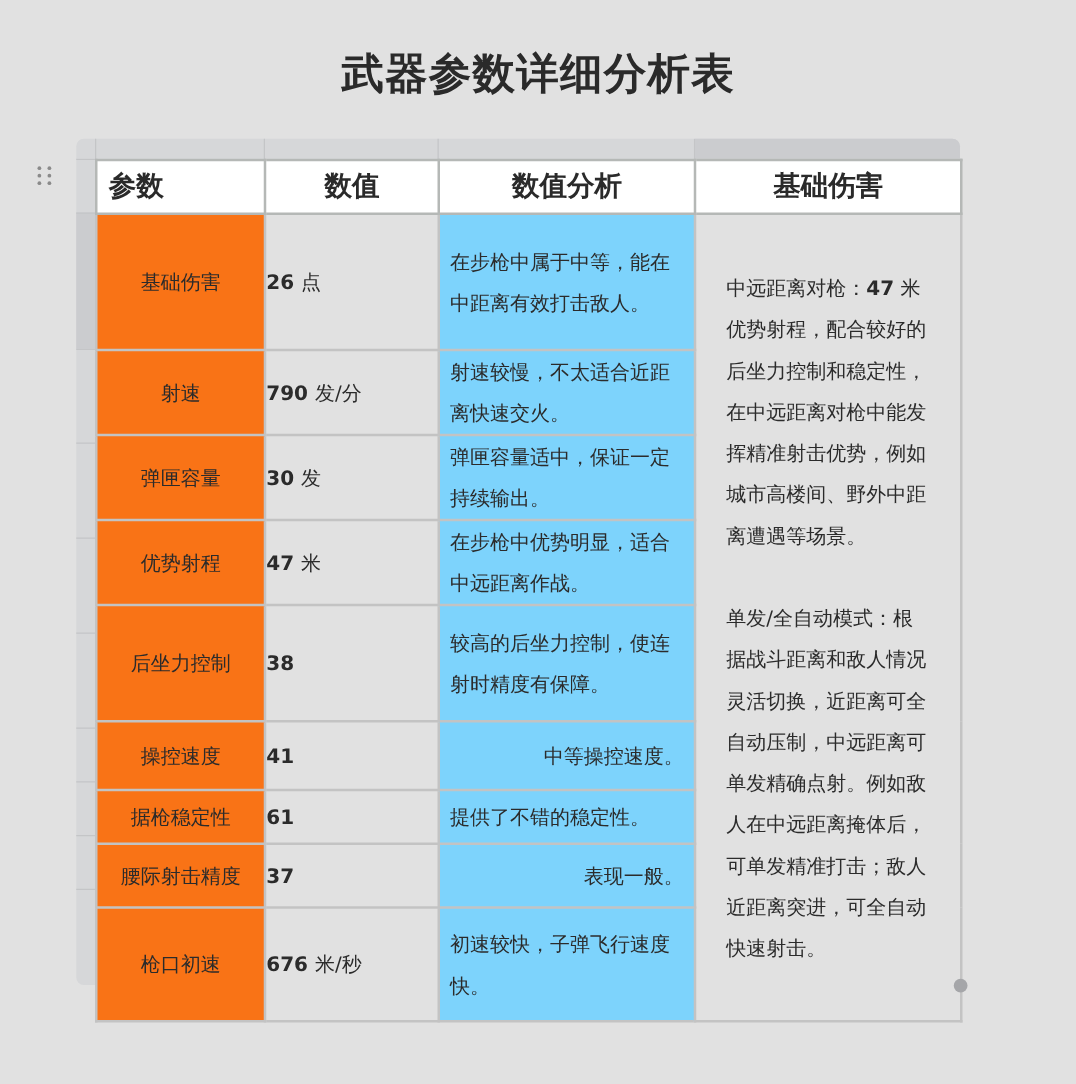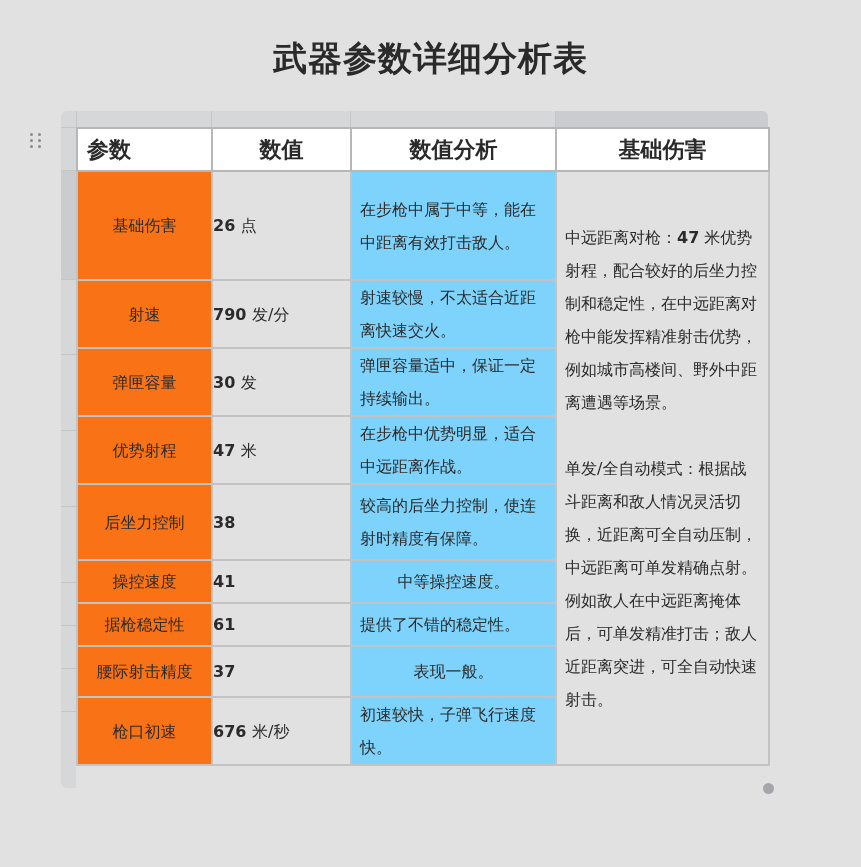--- a/index.html
+++ b/index.html
@@ -43,22 +43,22 @@
   }
   table.grid th {
     background: #ffffff; height: 43px; font-weight: bold; color: #2a2a2a;
     font-size: 22px; text-align: center; border-color: #b5b8b6;
   }
   table.grid th.left { text-align: left; padding-left: 9px; }
   td.param { background: #f97316; text-align: center; color: #2b2b2b; }
   td.value { background: #e1e1e1; font-weight: bold; }
   td.value .unit { font-weight: normal; }
   td.analysis { background: #7dd3fc; padding: 0 8px; text-align: left; }
-  td.analysis.center { text-align: center; }
-  td.meaning { background: #e1e1e1; padding: 0 8px; vertical-align: middle; text-align: left; margin-left: 28px; }
+  td.analysis.center { text-align: right; }
+  td.meaning { background: #e1e1e1; padding: 0 24px; vertical-align: middle; text-align: left; margin-left: 28px; }
   td.meaning p { margin: 0; }
   td.meaning .gap { height: 33px; }
   b.num { font-weight: bold; }
 
   .resize-handle {
     position: absolute; left: 763px; top: 783px; width: 11px; height: 11px;
     border-radius: 50%; background: #a5a6a9;
   }
 </style>
 </head>
@@ -129,41 +129,41 @@
       <tr style="height:57px">
         <td class="param">弹匣容量</td>
         <td class="value"><span>30</span> <span class="unit">发</span></td>
         <td class="analysis">弹匣容量适中，保证一定持续输出。</td>
       </tr>
       <tr style="height:64px">
         <td class="param">优势射程</td>
         <td class="value"><span>47</span> <span class="unit">米</span></td>
         <td class="analysis">在步枪中优势明显，适合中远距离作战。</td>
       </tr>
-      <tr style="height:76px">
+      <tr style="height:93px">
         <td class="param">后坐力控制</td>
         <td class="value"><span>38</span></td>
         <td class="analysis">较高的后坐力控制，使连射时精度有保障。</td>
       </tr>
-      <tr style="height:43px">
+      <tr style="height:55px">
         <td class="param">操控速度</td>
         <td class="value"><span>41</span></td>
         <td class="analysis center">中等操控速度。</td>
       </tr>
       <tr style="height:43px">
         <td class="param">据枪稳定性</td>
         <td class="value"><span>61</span></td>
         <td class="analysis">提供了不错的稳定性。</td>
       </tr>
       <tr style="height:51px">
         <td class="param">腰际射击精度</td>
         <td class="value"><span>37</span></td>
         <td class="analysis center">表现一般。</td>
       </tr>
-      <tr style="height:68px">
+      <tr style="height:91px">
         <td class="param">枪口初速</td>
         <td class="value"><span>676</span> <span class="unit">米/秒</span></td>
         <td class="analysis">初速较快，子弹飞行速度快。</td>
       </tr>
     </tbody>
   </table>
 </div>
 
 <div class="resize-handle"></div>
 

